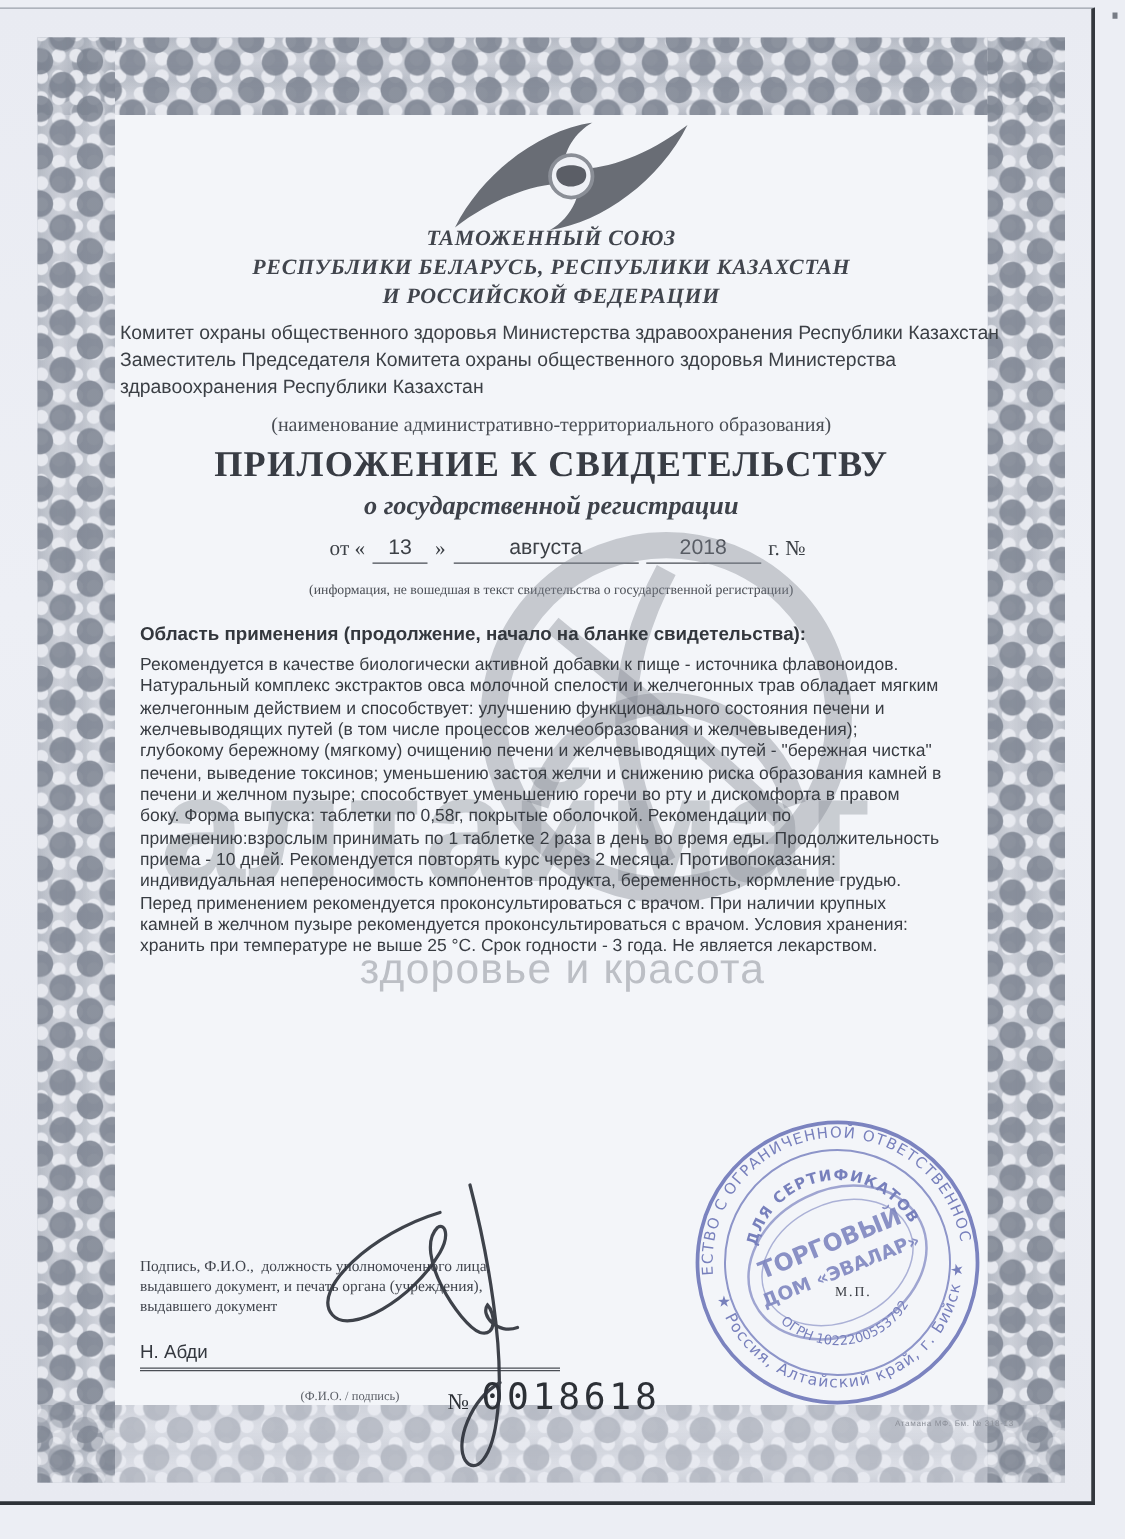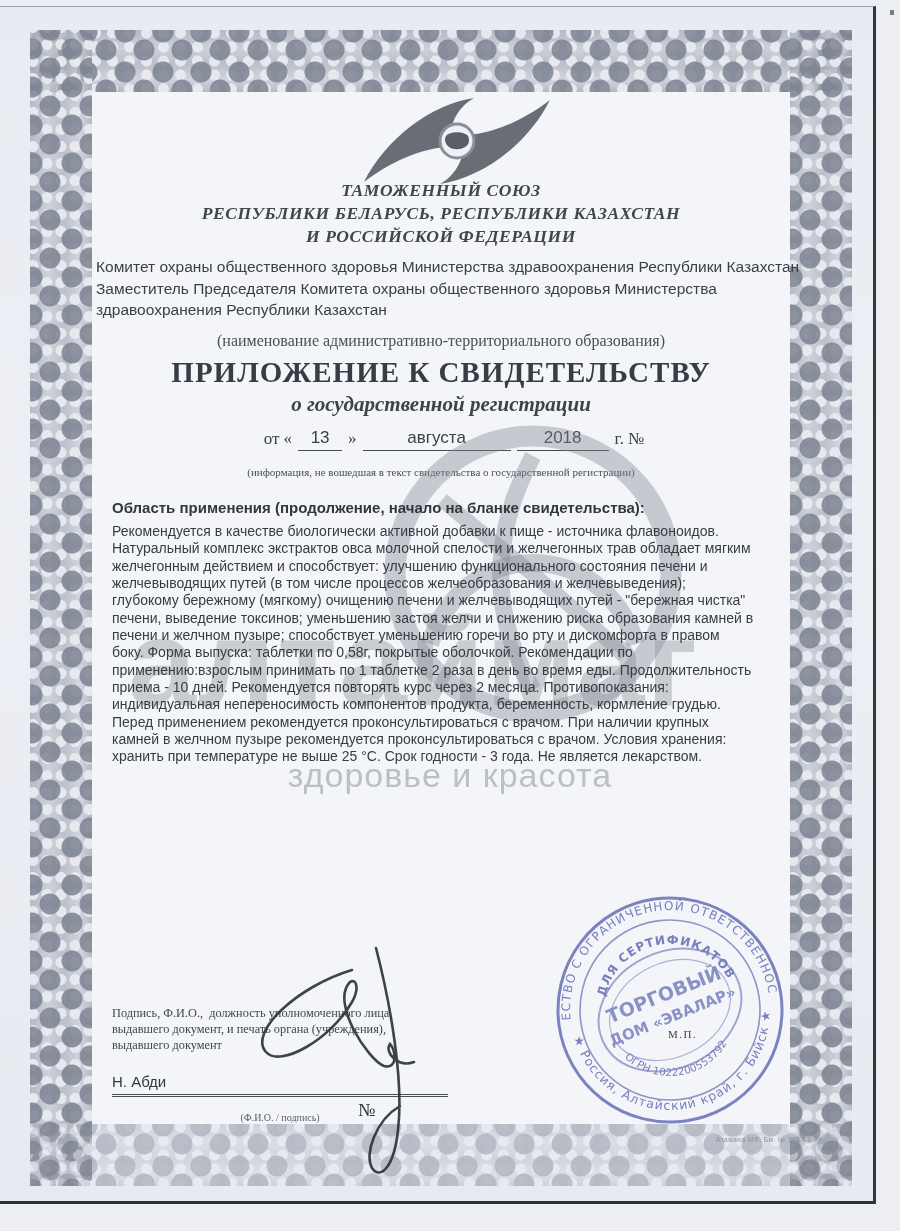--- a/index.html
+++ b/index.html
@@ -243,15 +243,16 @@
     <g transform="rotate(-14)" text-anchor="middle" font-weight="bold" opacity=".85">
       <text y="-10" font-size="19">ТОРГОВЫЙ</text>
       <text y="12" font-size="15">ДОМ «ЭВАЛАР»</text>
     </g>
   </g>
 </svg>
 <div class="mp-mark">М.П.</div>
 
 <div class="doc-number">
   <span class="no-sign">№</span>
+  <span class="no-value">0018618</span>
 </div>
 
 <div class="fine-print">Атамана МФ. Бм. № 318-13</div>
 
 </body></html>

